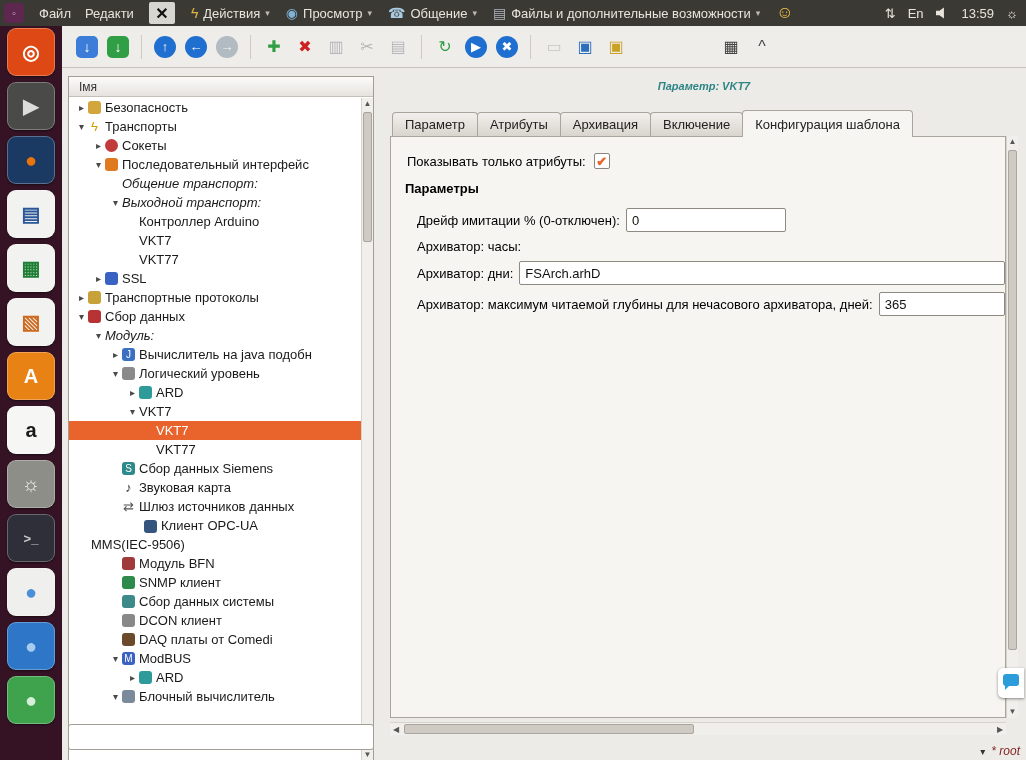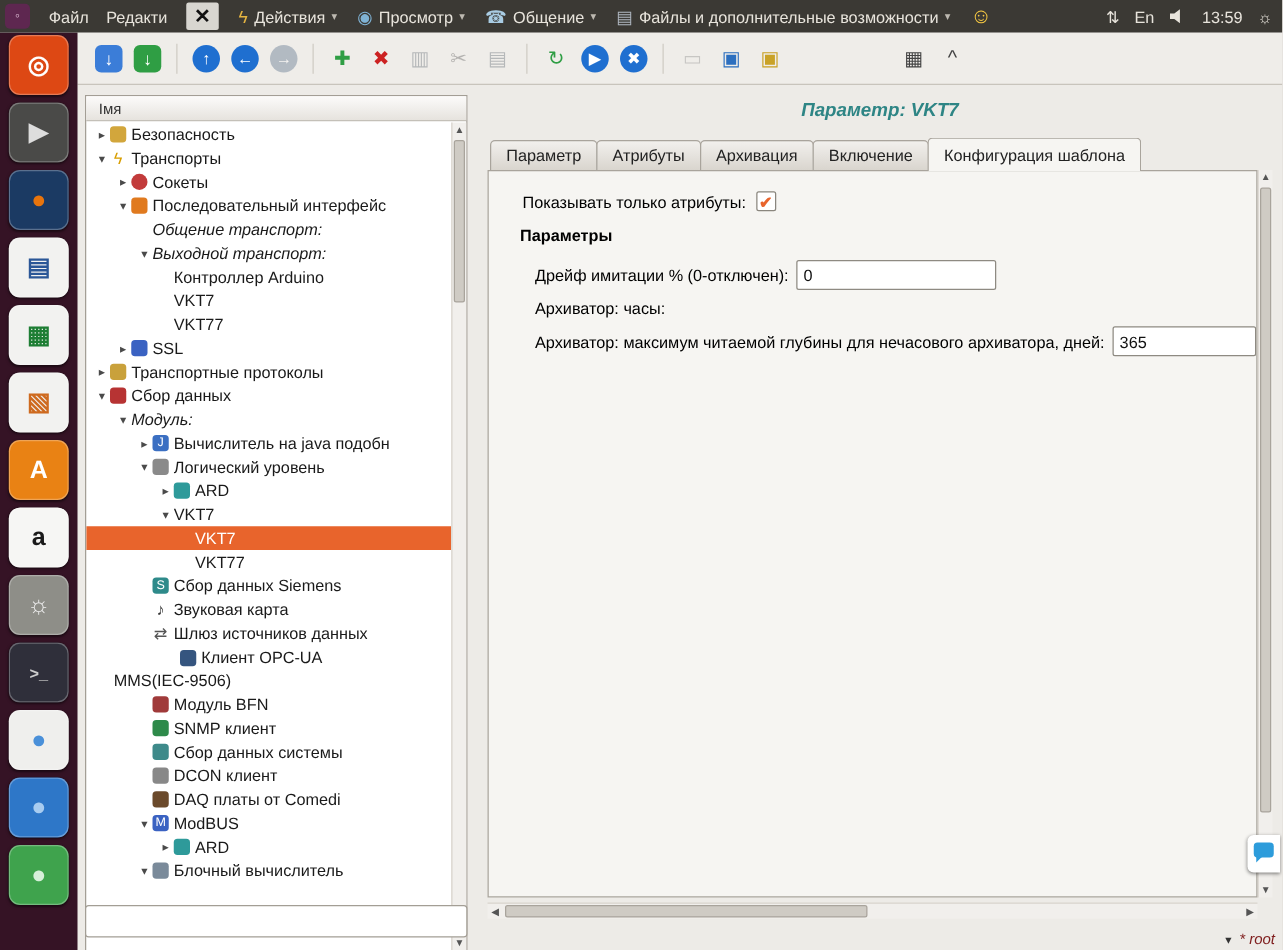--- a/index.html
+++ b/index.html
@@ -70,28 +70,28 @@
   .tree-vsb { right:0; top:21px; bottom:0; }
   .sb-btn { height:12px; font-size:8px; color:#555; text-align:center; line-height:12px; }
   .sb-btn.bot { position:absolute; bottom:0; left:0; right:0; }
   .sb-thumb { position:absolute; left:1px; right:1px; background:#CFCBC4; border:1px solid #A9A49C; border-radius:2px; }
 
   .tree-search { position:absolute; left:6px; top:656px; width:306px; height:26px; border:1px solid #A39E95;
     border-radius:3px; background:#fff; font-family:inherit; font-size:13px; padding:0 6px; }
 
   
   .panel { position:absolute; left:320px; top:0; width:644px; height:692px; }
-  .panel-title { text-align:center; color:#2E8585; font-weight:bold; font-style:italic; font-size:15px; margin-top:12px; }
+  .panel-title { text-align:center; color:#2E8585; font-weight:bold; font-style:italic; font-size:11px; margin-top:12px; }
   .tabs { position:absolute; left:10px; top:42px; height:26px; display:flex; align-items:flex-end; z-index:2; }
   .tab { padding:0 12px; height:24px; line-height:24px; font-size:13px; border:1px solid #A9A49C;
     border-bottom:none; background:linear-gradient(#F2F0ED,#D9D5CE); margin-right:-1px;
     border-radius:4px 4px 0 0; color:#222; white-space:nowrap; }
   .tab.active { background:#F6F5F2; height:27px; line-height:27px; position:relative; z-index:3; margin-bottom:-1px; }
   .content { position:absolute; left:8px; top:68px; width:616px; height:582px; border:1px solid #A9A49C;
-    background:#F6F5F2; padding:14px 0 0 23px; z-index:1; overflow:hidden; }
+    background:#F6F5F2; padding:14px 0 0 12px; z-index:1; overflow:hidden; }
   .crow { display:flex; align-items:center; margin:2px 0 12px 4px; }
   .cb { width:16px; height:16px; border:1px solid #8A867E; border-radius:2px; background:#fff; color:#E8642C;
     font-size:13px; font-weight:bold; display:flex; align-items:center; justify-content:center; margin-left:8px; }
   .section { font-weight:bold; margin:2px 0 12px 2px; }
   .frow { display:flex; align-items:center; margin:0 0 7px 0; padding-left:14px; }
   .frow label { margin-right:6px; white-space:nowrap; }
   .finput { height:24px; border:1px solid #8E8A82; border-radius:2px; background:#fff; font-size:13px;
     padding:0 5px; font-family:inherit; color:#111; }
   .finput.wide { flex:1; min-width:40px; }
   .panel-vsb { left:624px; top:68px; height:582px; }
@@ -427,20 +427,24 @@
         <div class="section">Параметры</div>
         <div id="fields">
             <div class="frow">
               <label>Дрейф имитации % (0-отключен):</label>
               <input class="finput" value="0" style="width: 160px;">
             </div>
             <div class="frow">
               <label>Архиватор: часы:</label>
             </div>
             <div class="frow">
+              <label>Архиватор: дни:</label>
+              <input class="finput wide" value="FSArch.arhD" style="">
+            </div>
+            <div class="frow">
               <label>Архиватор: максимум читаемой глубины для нечасового архиватора, дней:</label>
               <input class="finput wide" value="365" style="">
             </div>
           </div>
       </div>
       <div class="vsb panel-vsb">
         <div class="sb-btn">▲</div>
         <div class="sb-thumb" style="top:14px; height:500px;"></div>
         <div class="sb-btn bot">▼</div>
       </div>

